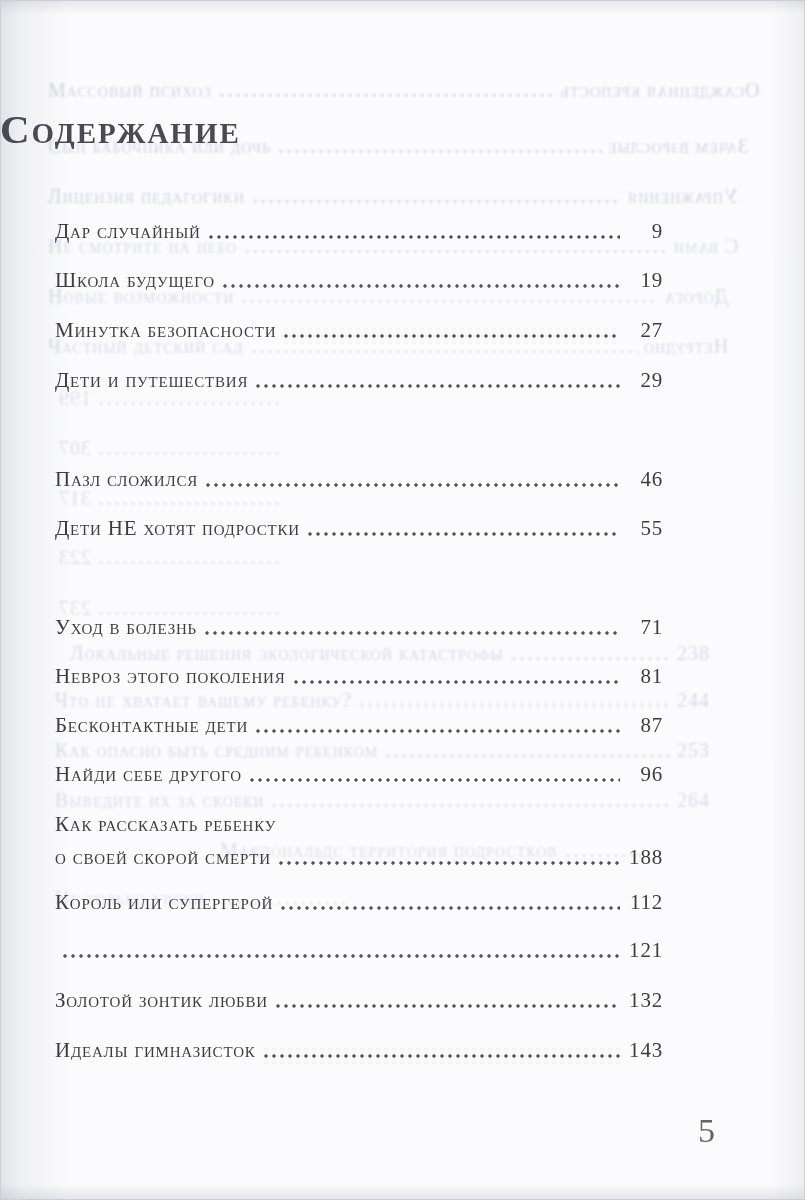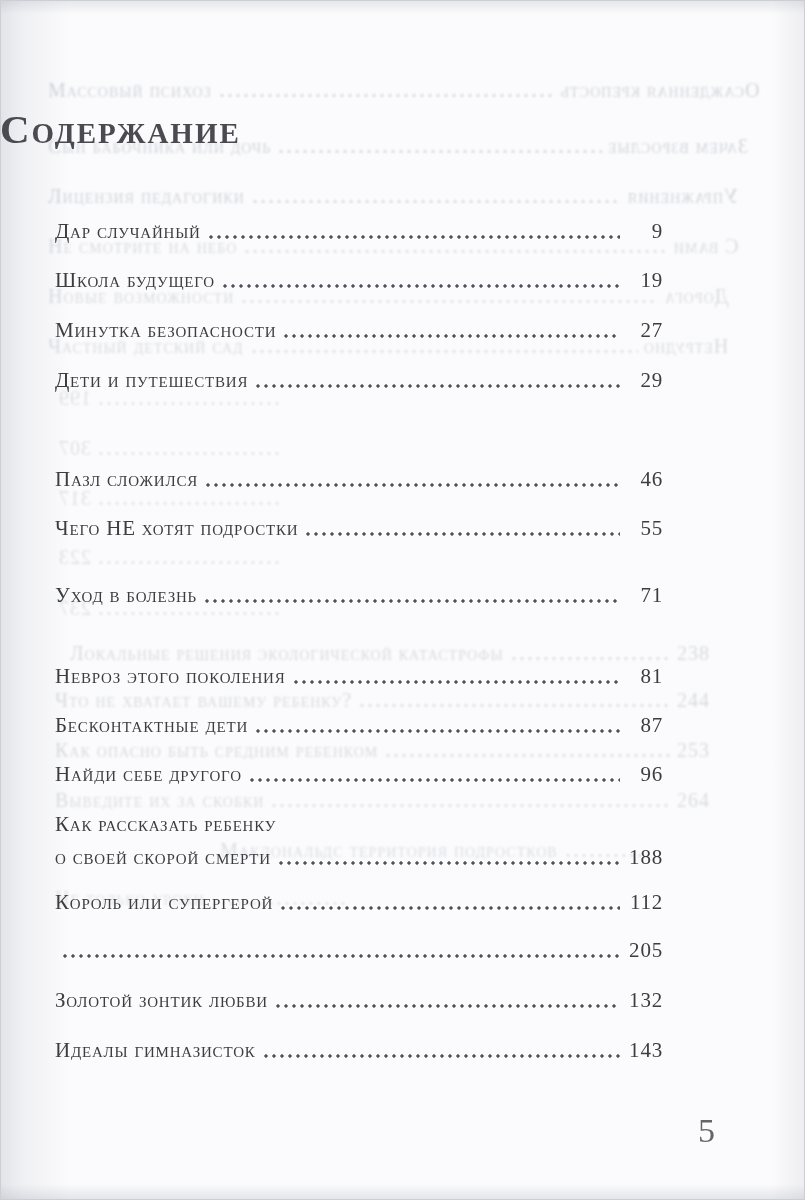--- a/index.html
+++ b/index.html
@@ -182,25 +182,25 @@
     <span class="t">Дети и путешествия</span>
     <span class="dots"></span>
     <span class="num">29</span>
   </div>
   <div class="row" style="top:466px">
     <span class="t">Пазл сложился</span>
     <span class="dots"></span>
     <span class="num">46</span>
   </div>
   <div class="row" style="top:515px">
-    <span class="t">Чего НЕ хотят подростки</span>
+    <span class="t">Дети НЕ хотят подростки</span>
     <span class="dots"></span>
     <span class="num">55</span>
   </div>
-  <div class="row" style="top:582px">
+  <div class="row" style="top:614px">
     <span class="t">Уход в болезнь</span>
     <span class="dots"></span>
     <span class="num">71</span>
   </div>
   <div class="row" style="top:663px">
     <span class="t">Невроз этого поколения</span>
     <span class="dots"></span>
     <span class="num">81</span>
   </div>
   <div class="row" style="top:712px">
@@ -223,21 +223,21 @@
     <span class="num">188</span>
   </div>
 
   <div class="row" style="top:889px">
     <span class="t">Король или супергерой</span>
     <span class="dots"></span>
     <span class="num">112</span>
   </div>
   <div class="row" style="top:937px">
     <span class="dots"></span>
-    <span class="num">205</span>
+    <span class="num">121</span>
   </div>
   <div class="row" style="top:987px">
     <span class="t">Золотой зонтик любви</span>
     <span class="dots"></span>
     <span class="num">132</span>
   </div>
   <div class="row" style="top:1037px">
     <span class="t">Идеалы гимназисток</span>
     <span class="dots"></span>
     <span class="num">143</span>

